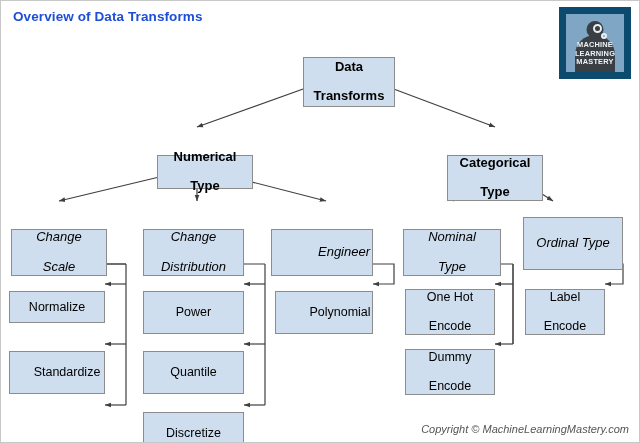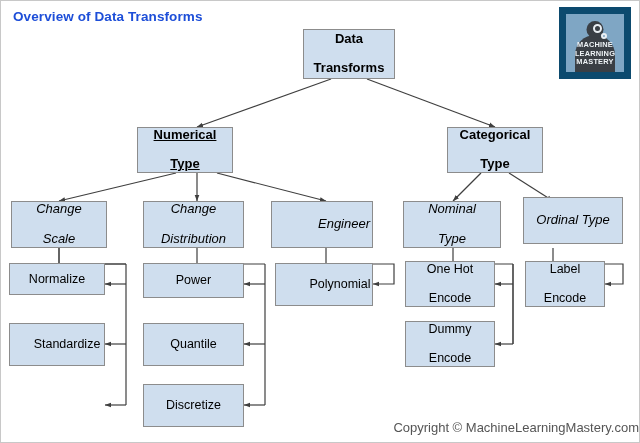--- a/index.html
+++ b/index.html
@@ -12,20 +12,21 @@
     position:absolute;left:12px;top:8px;
     font-size:13.5px;font-weight:bold;color:#1d4ed8;letter-spacing:.1px;
   }
   .node{
     position:absolute;box-sizing:border-box;
     background:#cfdeee;border:1px solid #8c8c8c;
     display:flex;align-items:center;justify-content:center;
     text-align:center;line-height:1.15;color:#000;
     font-size:12.5px;
     box-shadow:0 0 0 0 rgba(0,0,0,0);
+    margin-top:28px;
   }
   .node span{display:block;padding:0 2px;}
   .node.bold{font-weight:bold;font-size:13px;}
   .node.italic{font-style:italic;font-size:13px;}
   #edges{position:absolute;left:0;top:0;width:640px;height:443px;pointer-events:none;}
   #logo{
     position:absolute;right:8px;top:6px;width:58px;height:58px;
     background:#7fa6c4;border:7px solid #0c4a6e;overflow:hidden;
   }
   #logo .head{
@@ -43,22 +44,22 @@
   #logo .gear2{
     position:absolute;left:35px;top:19px;width:6px;height:6px;
     border-radius:50%;border:2px solid #e9eef2;box-sizing:border-box;
   }
   #logo .ltext{
     position:absolute;left:0;right:0;top:27px;text-align:center;
     color:#eef3f6;font-size:7.4px;font-weight:bold;line-height:8.6px;
     letter-spacing:.2px;font-family:"Liberation Sans",sans-serif;
   }
   #copyright{
-    position:absolute;right:0;bottom:7px;
-    font-size:13px;color:#555;
+    position:absolute;right:10px;bottom:7px;
+    font-size:11px;color:#555;font-style:italic;
   }
 </style>
 </head>
 <body>
 
 <div id="canvas">
 
   <div id="title">Overview of Data Transforms</div>
 
   <div id="logo">
@@ -114,21 +115,21 @@
     </g>
   </svg>
 
   <div class="node bold" style="left:302px;top:28px;width:92px;height:50px;">
     <span>
       <span>Data</span><br>
       <span>Transforms</span>
     </span>
   </div>
 
-  <div class="node bold" style="left:136px;top:126px;width:96px;height:46px;text-decoration:underline;">
+  <div class="node bold" style="left:156px;top:126px;width:96px;height:34px;">
     <span>
       <span>Numerical</span><br>
       <span>Type</span>
     </span>
   </div>
   <div class="node bold" style="left:446px;top:126px;width:96px;height:46px;">
     <span>
       <span>Categorical</span><br>
       <span>Type</span>
     </span>
@@ -148,28 +149,28 @@
   </div>
   <div class="node italic" style="left:270px;top:200px;width:102px;height:47px;padding-left:44px;">
     <span>Engineer</span>
   </div>
   <div class="node italic" style="left:402px;top:200px;width:98px;height:47px;">
     <span>
       <span>Nominal</span><br>
       <span>Type</span>
     </span>
   </div>
-  <div class="node italic" style="left:522px;top:196px;width:100px;height:47px;">
+  <div class="node italic" style="left:522px;top:188px;width:100px;height:53px;">
     <span>Ordinal Type</span>
   </div>
 
   <div class="node" style="left:8px;top:262px;width:96px;height:32px;">
     <span>Normalize</span>
   </div>
-  <div class="node" style="left:142px;top:262px;width:101px;height:35px;align-items:center;">
+  <div class="node" style="left:142px;top:262px;width:101px;height:43px;align-items:center;">
     <span>Power</span>
   </div>
   <div class="node" style="left:274px;top:262px;width:98px;height:43px;padding-left:32px;">
     <span>Polynomial</span>
   </div>
   <div class="node" style="left:404px;top:260px;width:90px;height:46px;">
     <span>
       <span>One Hot</span><br>
       <span>Encode</span>
     </span>

